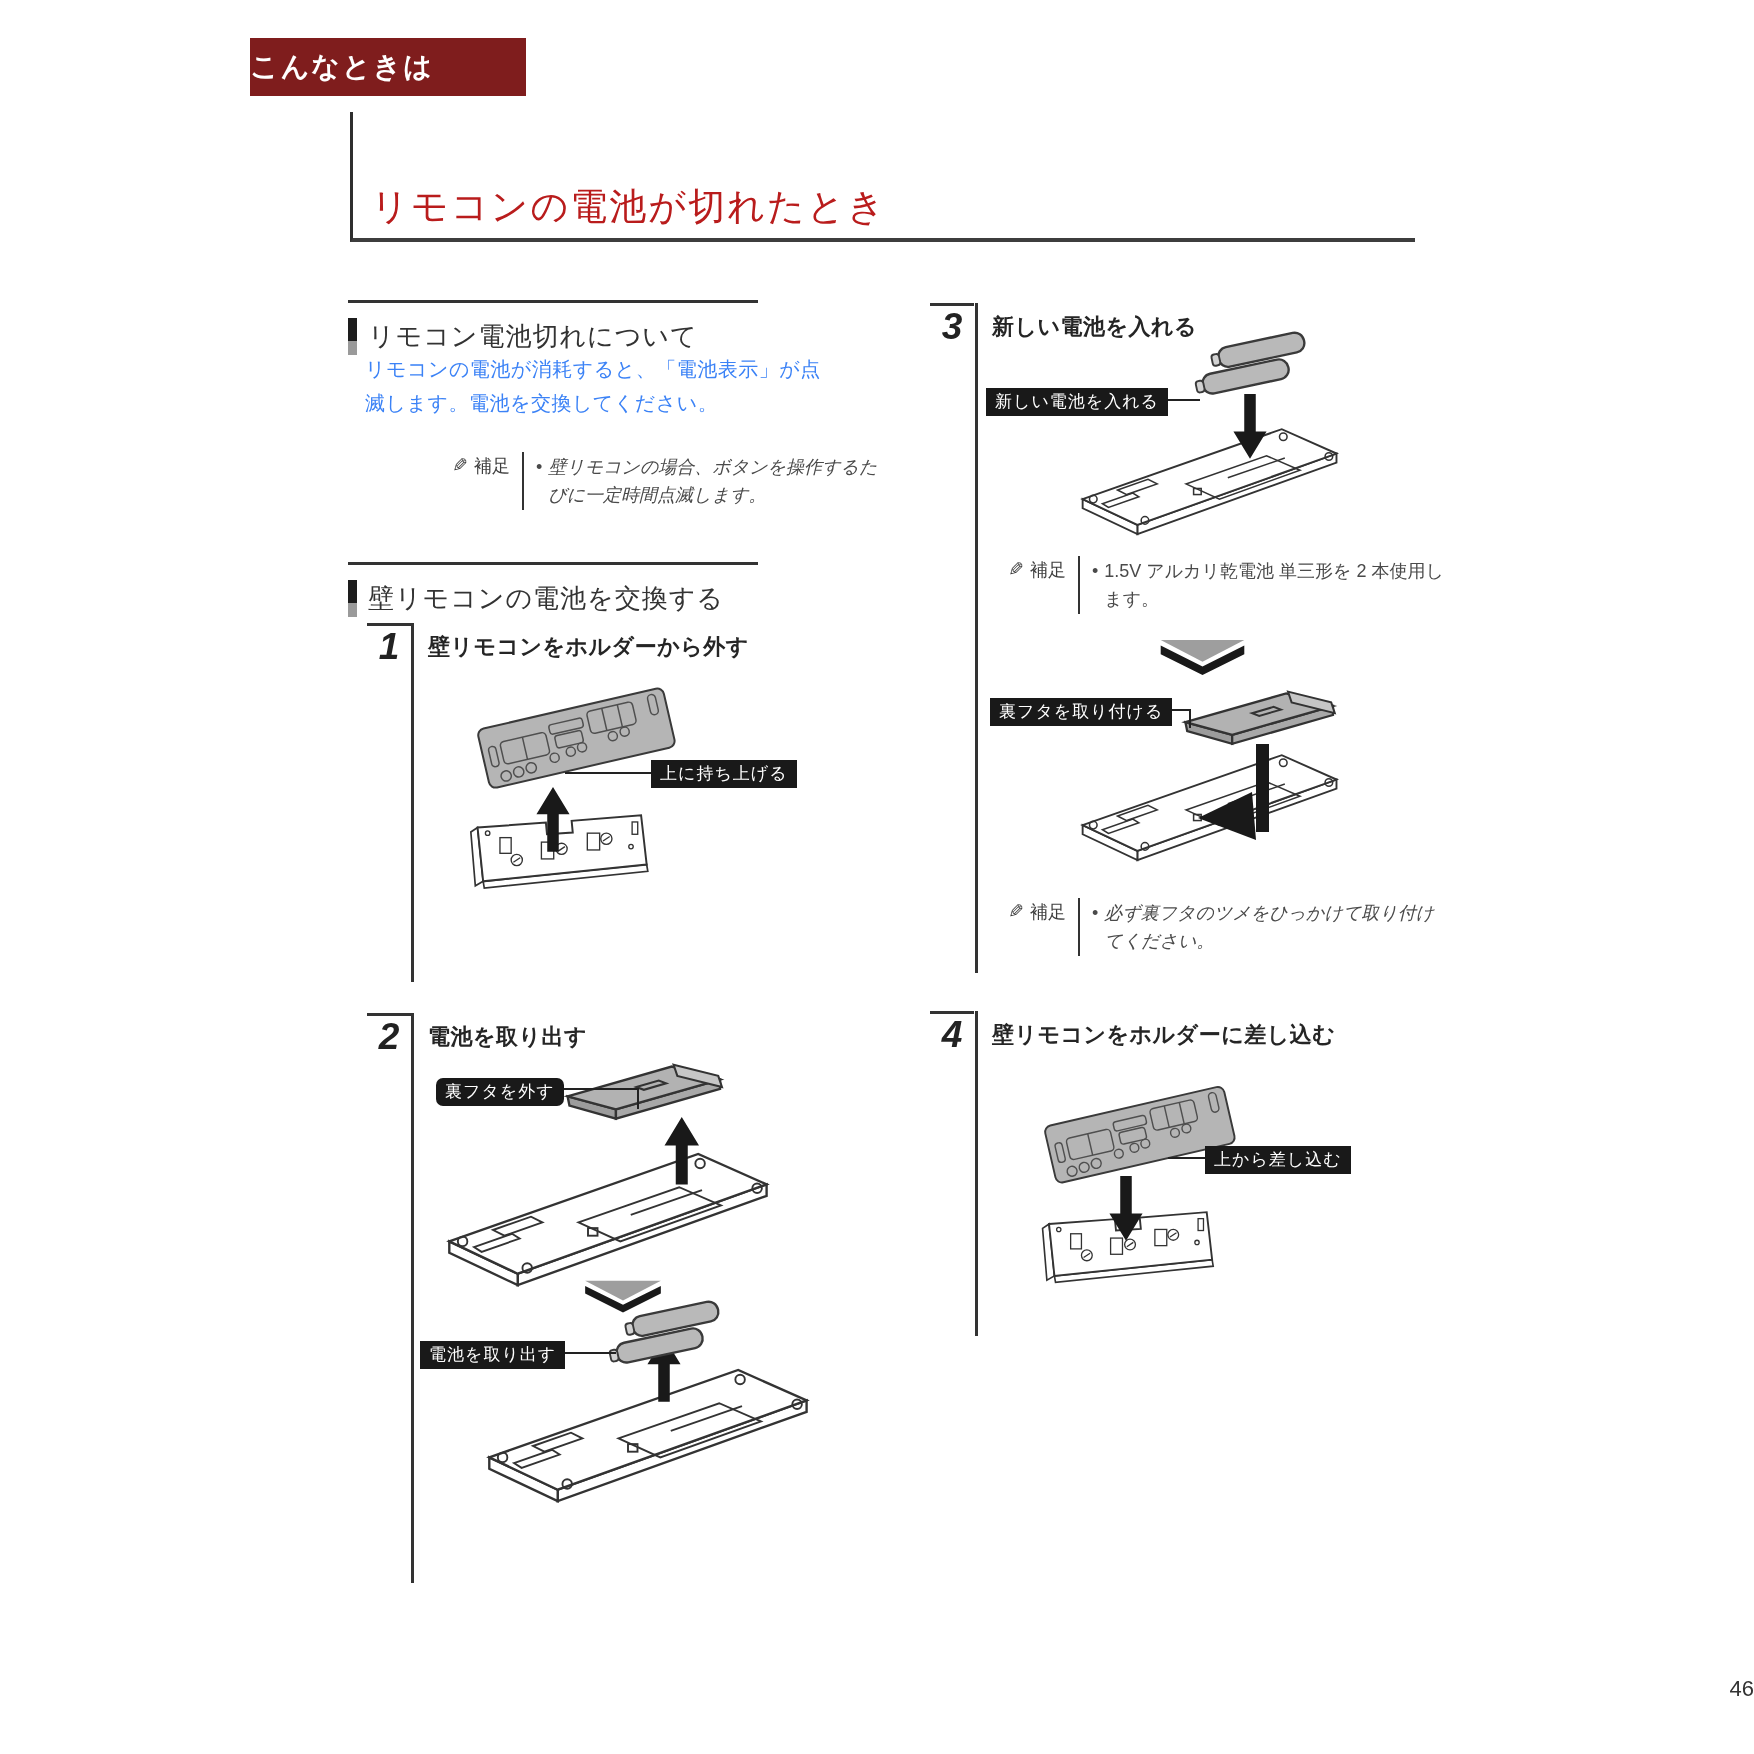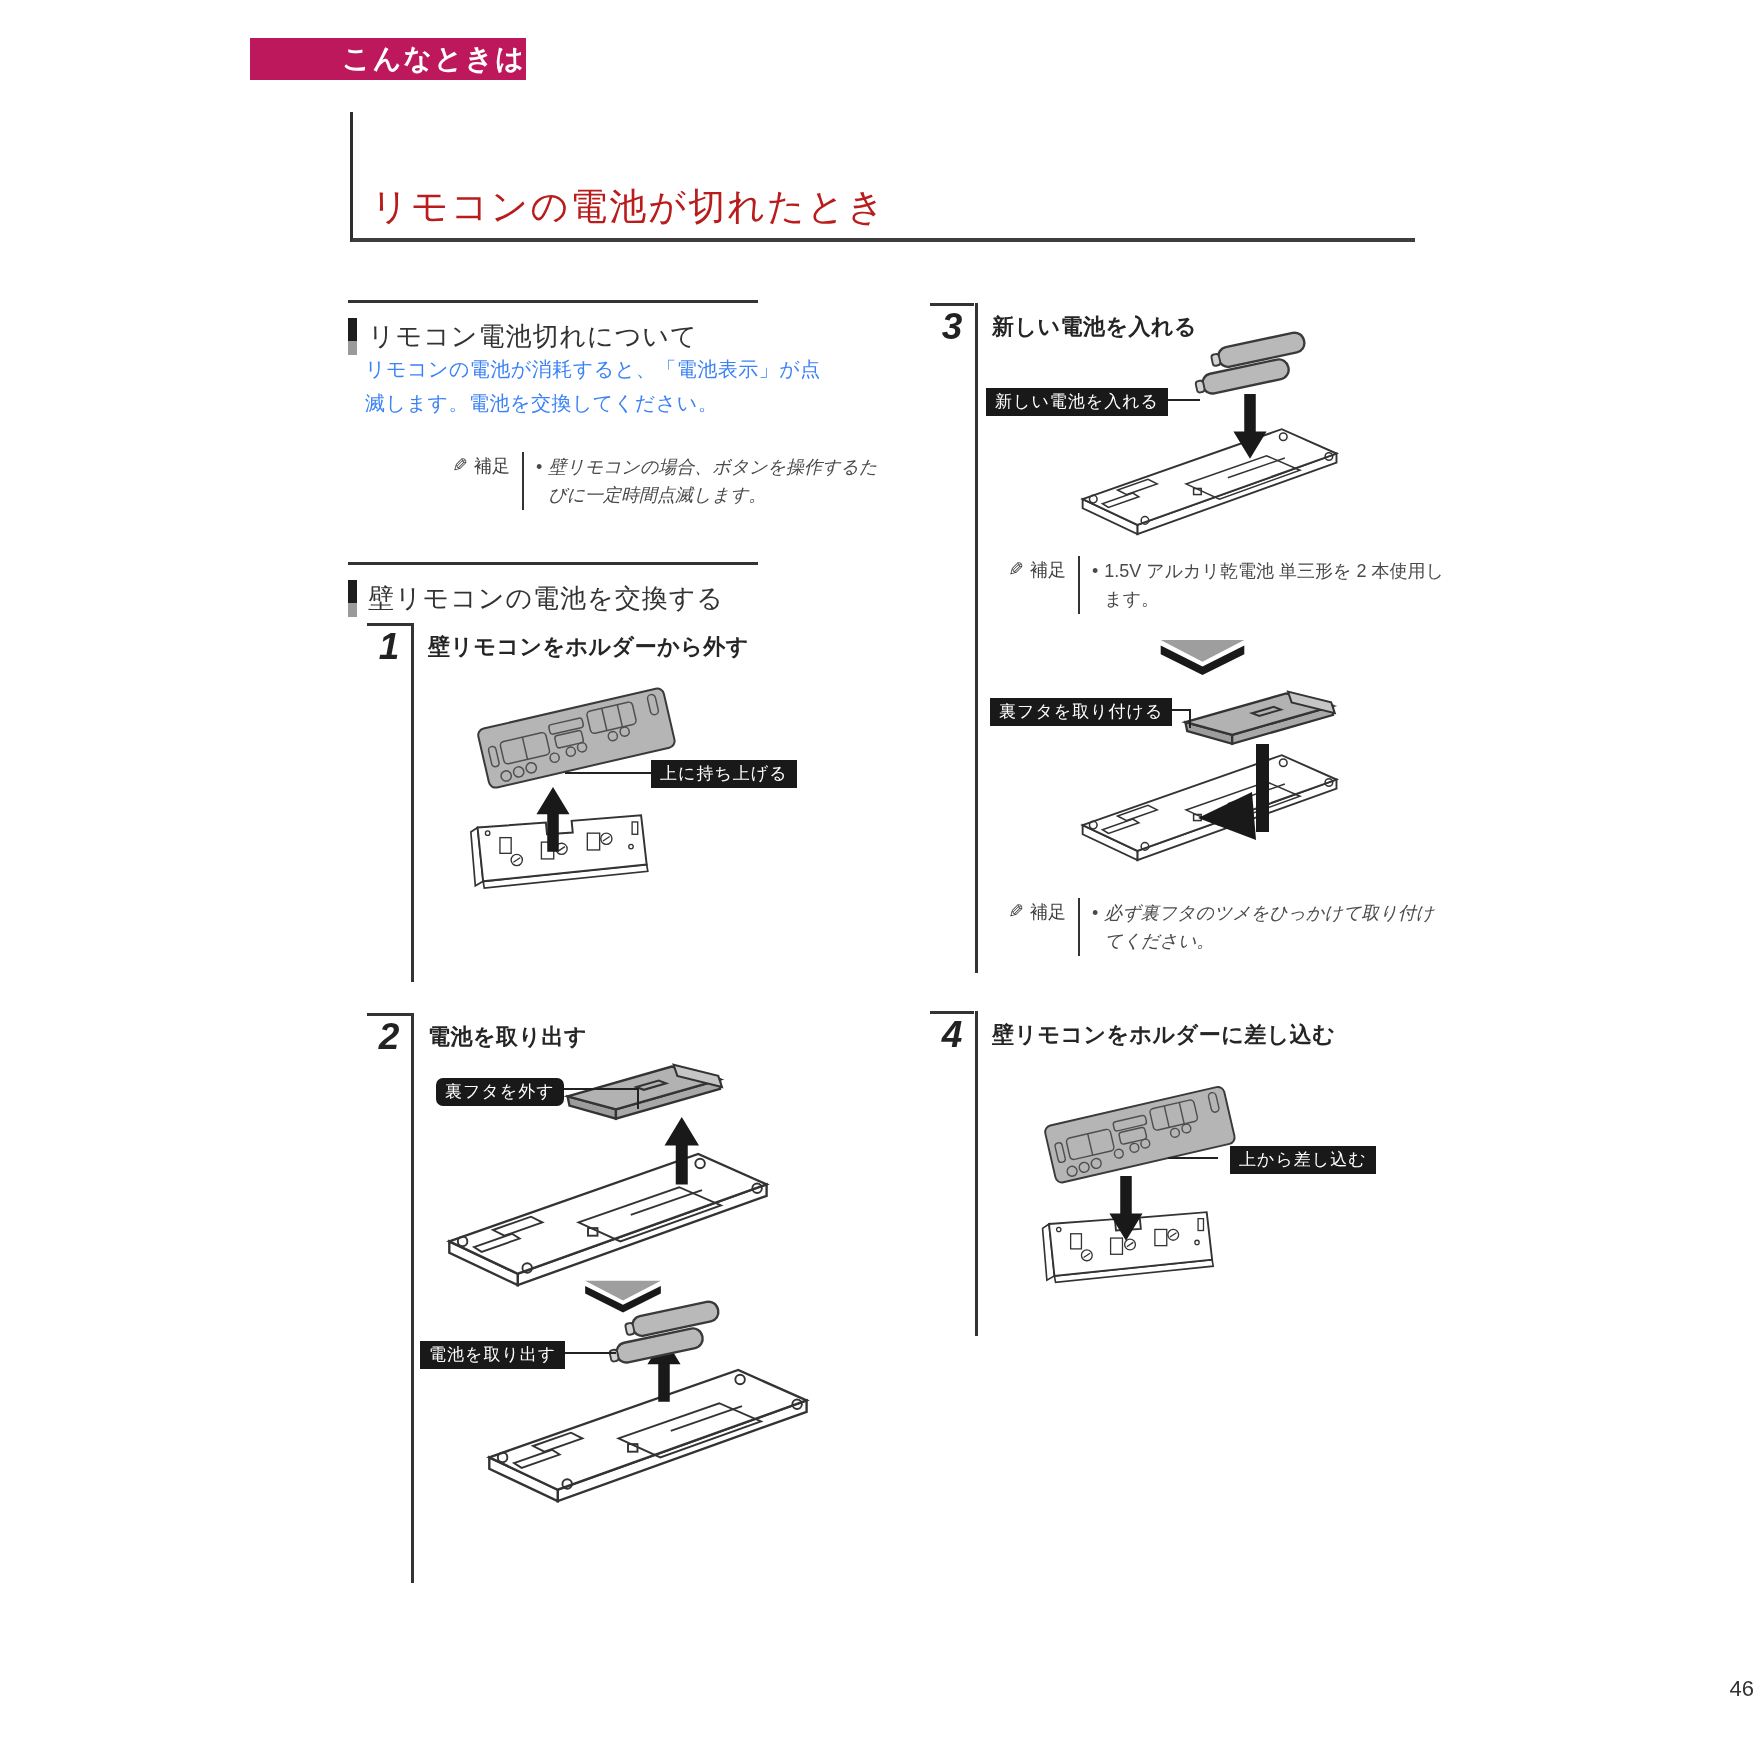--- a/index.html
+++ b/index.html
@@ -1,22 +1,22 @@
 <!DOCTYPE html>
 <html><head>
 <meta charset="utf-8">
 <style>
   html,body{margin:0;padding:0;background:#ffffff;}
   #page{position:relative;width:1754px;height:1754px;background:#ffffff;overflow:hidden;
         font-family:"Liberation Sans","DejaVu Sans",sans-serif;color:#2f2f2f;}
 
   
-  .tab{position:absolute;left:250px;top:38px;width:276px;height:42px;background:#be185d;
+  .tab{position:absolute;left:250px;top:38px;width:276px;height:58px;background:#7f1d1d;
        color:#ffffff;font-size:28px;font-weight:bold;display:flex;align-items:center;
-       justify-content:flex-end;letter-spacing:2px;}
+       justify-content:flex-start;letter-spacing:2px;}
 
   
   .title-block{position:absolute;left:350px;top:112px;width:1062px;height:126px;
                border-left:3px solid #2e2e2e;border-bottom:4px solid #3d3d3d;}
   .title-block h1{position:absolute;left:18px;bottom:6px;margin:0;font-size:37px;
                   font-weight:normal;color:#b91c1c;letter-spacing:2px;white-space:nowrap;}
 
   
   .sec{position:absolute;width:410px;border-top:3px solid #333;}
   .sec-row{display:flex;align-items:center;margin-top:15px;}
@@ -287,17 +287,17 @@
   <div class="step-rule" style="left:975px;top:1011px;height:325px;"></div>
   <div class="step-title" style="left:992px;top:1020px;">壁リモコンをホルダーに差し込む</div>
 
   <div class="illu" style="left:1000px;top:1058px;width:395px;height:285px;">
     <svg width="395" height="285" viewBox="0 0 395 285">
       <use href="#g-holder" transform="translate(35,152) scale(0.54)"></use>
       <use href="#g-arrow-down" transform="translate(108,118) scale(0.72)"></use>
       <use href="#g-remote-front" transform="translate(42,66) rotate(-13) scale(0.55)"></use>
       <line x1="168" y1="100" x2="218" y2="100" stroke="#222" stroke-width="2"></line>
     </svg>
-    <div class="callout" style="left:230px;top:88px;">上から差し込む</div>
+    <div class="callout" style="left:205px;top:88px;">上から差し込む</div>
   </div>
 
   <div class="page-num">46</div>
 </div>
 
 </body></html>

